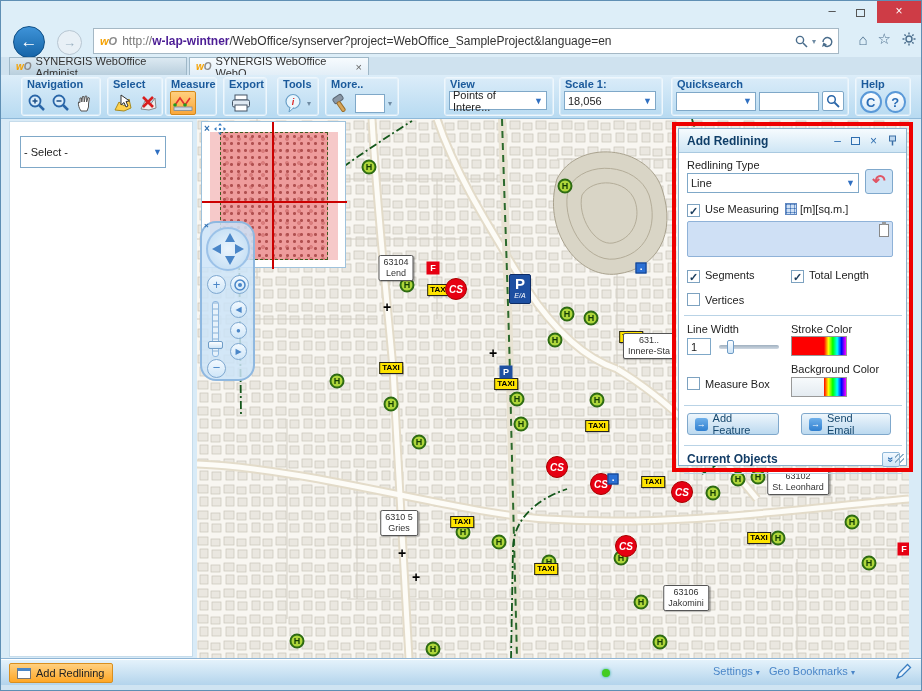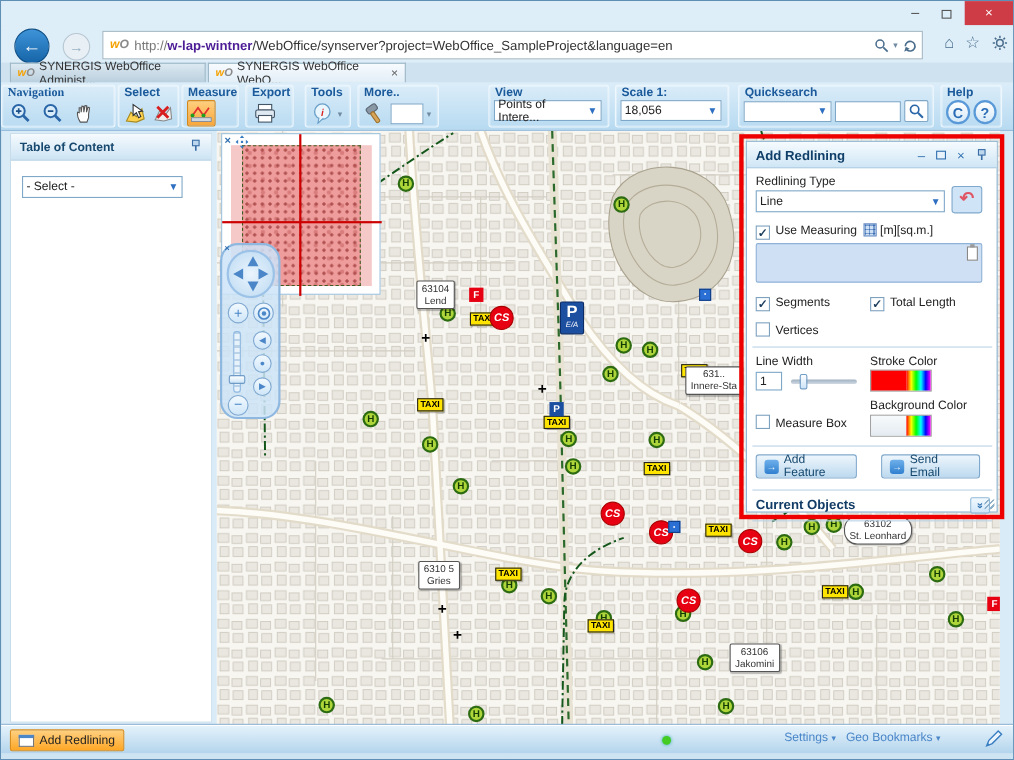--- a/index.html
+++ b/index.html
@@ -168,21 +168,21 @@
     </div>
     <div class="tab" id="tab2">
       <span class="fav"><span class="w">w</span><span class="o">O</span></span>
       <span>SYNERGIS WebOffice WebO...</span>
       <span class="tabclose">×</span>
     </div>
   </div>
 
   <div class="abs" id="toolbar">
 
-    <div class="tgroup" style="left:0;width:104px;font-family:Liberation Serif, serif;">
+    <div class="tgroup" style="left:20px;width:80px;">
       <div class="gtitle">Navigation</div>
       <div class="grow">
         <span class="tbtn">
             <svg width="20" height="20">
               <circle cx="8" cy="8" r="5.5" fill="#d9ecfa" stroke="#2a66a8" stroke-width="1.8"></circle>
               <line x1="12" y1="12" x2="17" y2="17" stroke="#2a66a8" stroke-width="2.5"></line>
               <line x1="5.5" y1="8" x2="10.5" y2="8" stroke="#1c4f86" stroke-width="1.5"></line>
               <line x1="8" y1="5.5" x2="8" y2="10.5" stroke="#1c4f86" stroke-width="1.5"></line>
             </svg>
           </span>
@@ -313,28 +313,21 @@
     <div class="tgroup" style="left:854px;width:56px;">
       <div class="gtitle">Help</div>
       <div class="grow">
         <span class="roundbtn">C</span>
         <span class="roundbtn">?</span>
       </div>
     </div>
   </div>
 
   <div class="abs" id="leftpanel">
-    <div class="phead">
-      <span>Table of Content</span>
-      <span class="pin"><svg width="12" height="12">
-            <rect x="3" y="1.5" width="6" height="5" fill="#bcd6ee" stroke="#3a6ea5"></rect>
-            <line x1="6" y1="6.5" x2="6" y2="11" stroke="#3a6ea5" stroke-width="1.5"></line>
-          </svg></span>
-    </div>
-    <div class="selbox" id="queryselect" style="height:20px">
+    <div class="selbox" id="queryselect" style="height:32px">
       <span>- Select -</span>
       <span class="arrow">▼</span>
     </div>
   </div>
 
   <div class="abs" id="maparea">
     <svg width="712" height="540" viewBox="0 0 712 540">
       <defs>
         <pattern id="bldg" width="26" height="26" patternUnits="userSpaceOnUse">
           <rect width="26" height="26" fill="#f8f6f1"></rect>
@@ -375,21 +368,21 @@
     
   <div class="mk mk-h" style="left: 172px; top: 48px;">H</div><div class="mk mk-h" style="left: 368px; top: 67px;">H</div><div class="mk mk-h" style="left: 210px; top: 166px;">H</div><div class="mk mk-h" style="left: 370px; top: 195px;">H</div><div class="mk mk-h" style="left: 394px; top: 199px;">H</div><div class="mk mk-h" style="left: 358px; top: 221px;">H</div><div class="mk mk-h" style="left: 140px; top: 262px;">H</div><div class="mk mk-h" style="left: 194px; top: 285px;">H</div><div class="mk mk-h" style="left: 222px; top: 323px;">H</div><div class="mk mk-h" style="left: 320px; top: 280px;">H</div><div class="mk mk-h" style="left: 324px; top: 305px;">H</div><div class="mk mk-h" style="left: 400px; top: 281px;">H</div><div class="mk mk-h" style="left: 266px; top: 413px;">H</div><div class="mk mk-h" style="left: 302px; top: 423px;">H</div><div class="mk mk-h" style="left: 352px; top: 443px;">H</div><div class="mk mk-h" style="left: 424px; top: 439px;">H</div><div class="mk mk-h" style="left: 444px; top: 483px;">H</div><div class="mk mk-h" style="left: 463px; top: 523px;">H</div><div class="mk mk-h" style="left: 516px; top: 374px;">H</div><div class="mk mk-h" style="left: 541px; top: 360px;">H</div><div class="mk mk-h" style="left: 561px; top: 358px;">H</div><div class="mk mk-h" style="left: 581px; top: 419px;">H</div><div class="mk mk-h" style="left: 100px; top: 522px;">H</div><div class="mk mk-h" style="left: 236px; top: 530px;">H</div><div class="mk mk-h" style="left: 655px; top: 403px;">H</div><div class="mk mk-h" style="left: 672px; top: 444px;">H</div><div class="mk mk-taxi" style="left: 242px; top: 171px;">TAXI</div><div class="mk mk-taxi" style="left: 194px; top: 249px;">TAXI</div><div class="mk mk-taxi" style="left: 309px; top: 265px;">TAXI</div><div class="mk mk-taxi" style="left: 400px; top: 307px;">TAXI</div><div class="mk mk-taxi" style="left: 456px; top: 363px;">TAXI</div><div class="mk mk-taxi" style="left: 265px; top: 403px;">TAXI</div><div class="mk mk-taxi" style="left: 434px; top: 218px;">TAXI</div><div class="mk mk-taxi" style="left: 349px; top: 450px;">TAXI</div><div class="mk mk-taxi" style="left: 562px; top: 419px;">TAXI</div><div class="mk mk-cs" style="left: 259px; top: 170px;">CS</div><div class="mk mk-cs" style="left: 360px; top: 348px;">CS</div><div class="mk mk-cs" style="left: 404px; top: 365px;">CS</div><div class="mk mk-cs" style="left: 485px; top: 373px;">CS</div><div class="mk mk-cs" style="left: 429px; top: 427px;">CS</div><div class="mk mk-f" style="left: 236px; top: 149px;">F</div><div class="mk mk-f" style="left: 707px; top: 430px;">F</div><div class="mk mk-pbig" style="left: 323px; top: 170px;">
         <div class="pbig-p">P</div>
         <div class="pbig-sub">E/A</div>
       </div><div class="mk mk-psmall" style="left: 309px; top: 253px;">P</div><div class="mk mk-bsq" style="left: 444px; top: 149px;">▪</div><div class="mk mk-bsq" style="left: 416px; top: 360px;">▪</div><div class="mk mk-church" style="left: 190px; top: 188px;">+</div><div class="mk mk-church" style="left: 296px; top: 234px;">+</div><div class="mk mk-church" style="left: 205px; top: 434px;">+</div><div class="mk mk-church" style="left: 219px; top: 458px;">+</div><div class="mk mk-label" style="left: 199px; top: 149px;">
         <div>63104</div>
         <div>Lend</div>
       </div><div class="mk mk-label" style="left: 202px; top: 404px;">
         <div>6310 5</div>
         <div>Gries</div>
-      </div><div class="mk mk-label" style="left: 601px; top: 363px; border-radius: 12px;">
+      </div><div class="mk mk-label" style="left: 601px; top: 363px;">
         <div>63102</div>
         <div>St. Leonhard</div>
       </div><div class="mk mk-label" style="left: 489px; top: 479px;">
         <div>63106</div>
         <div>Jakomini</div>
       </div><div class="mk mk-label" style="left: 452px; top: 227px;">
         <div>631..</div>
         <div>Innere-Sta</div>
       </div></div>
 

